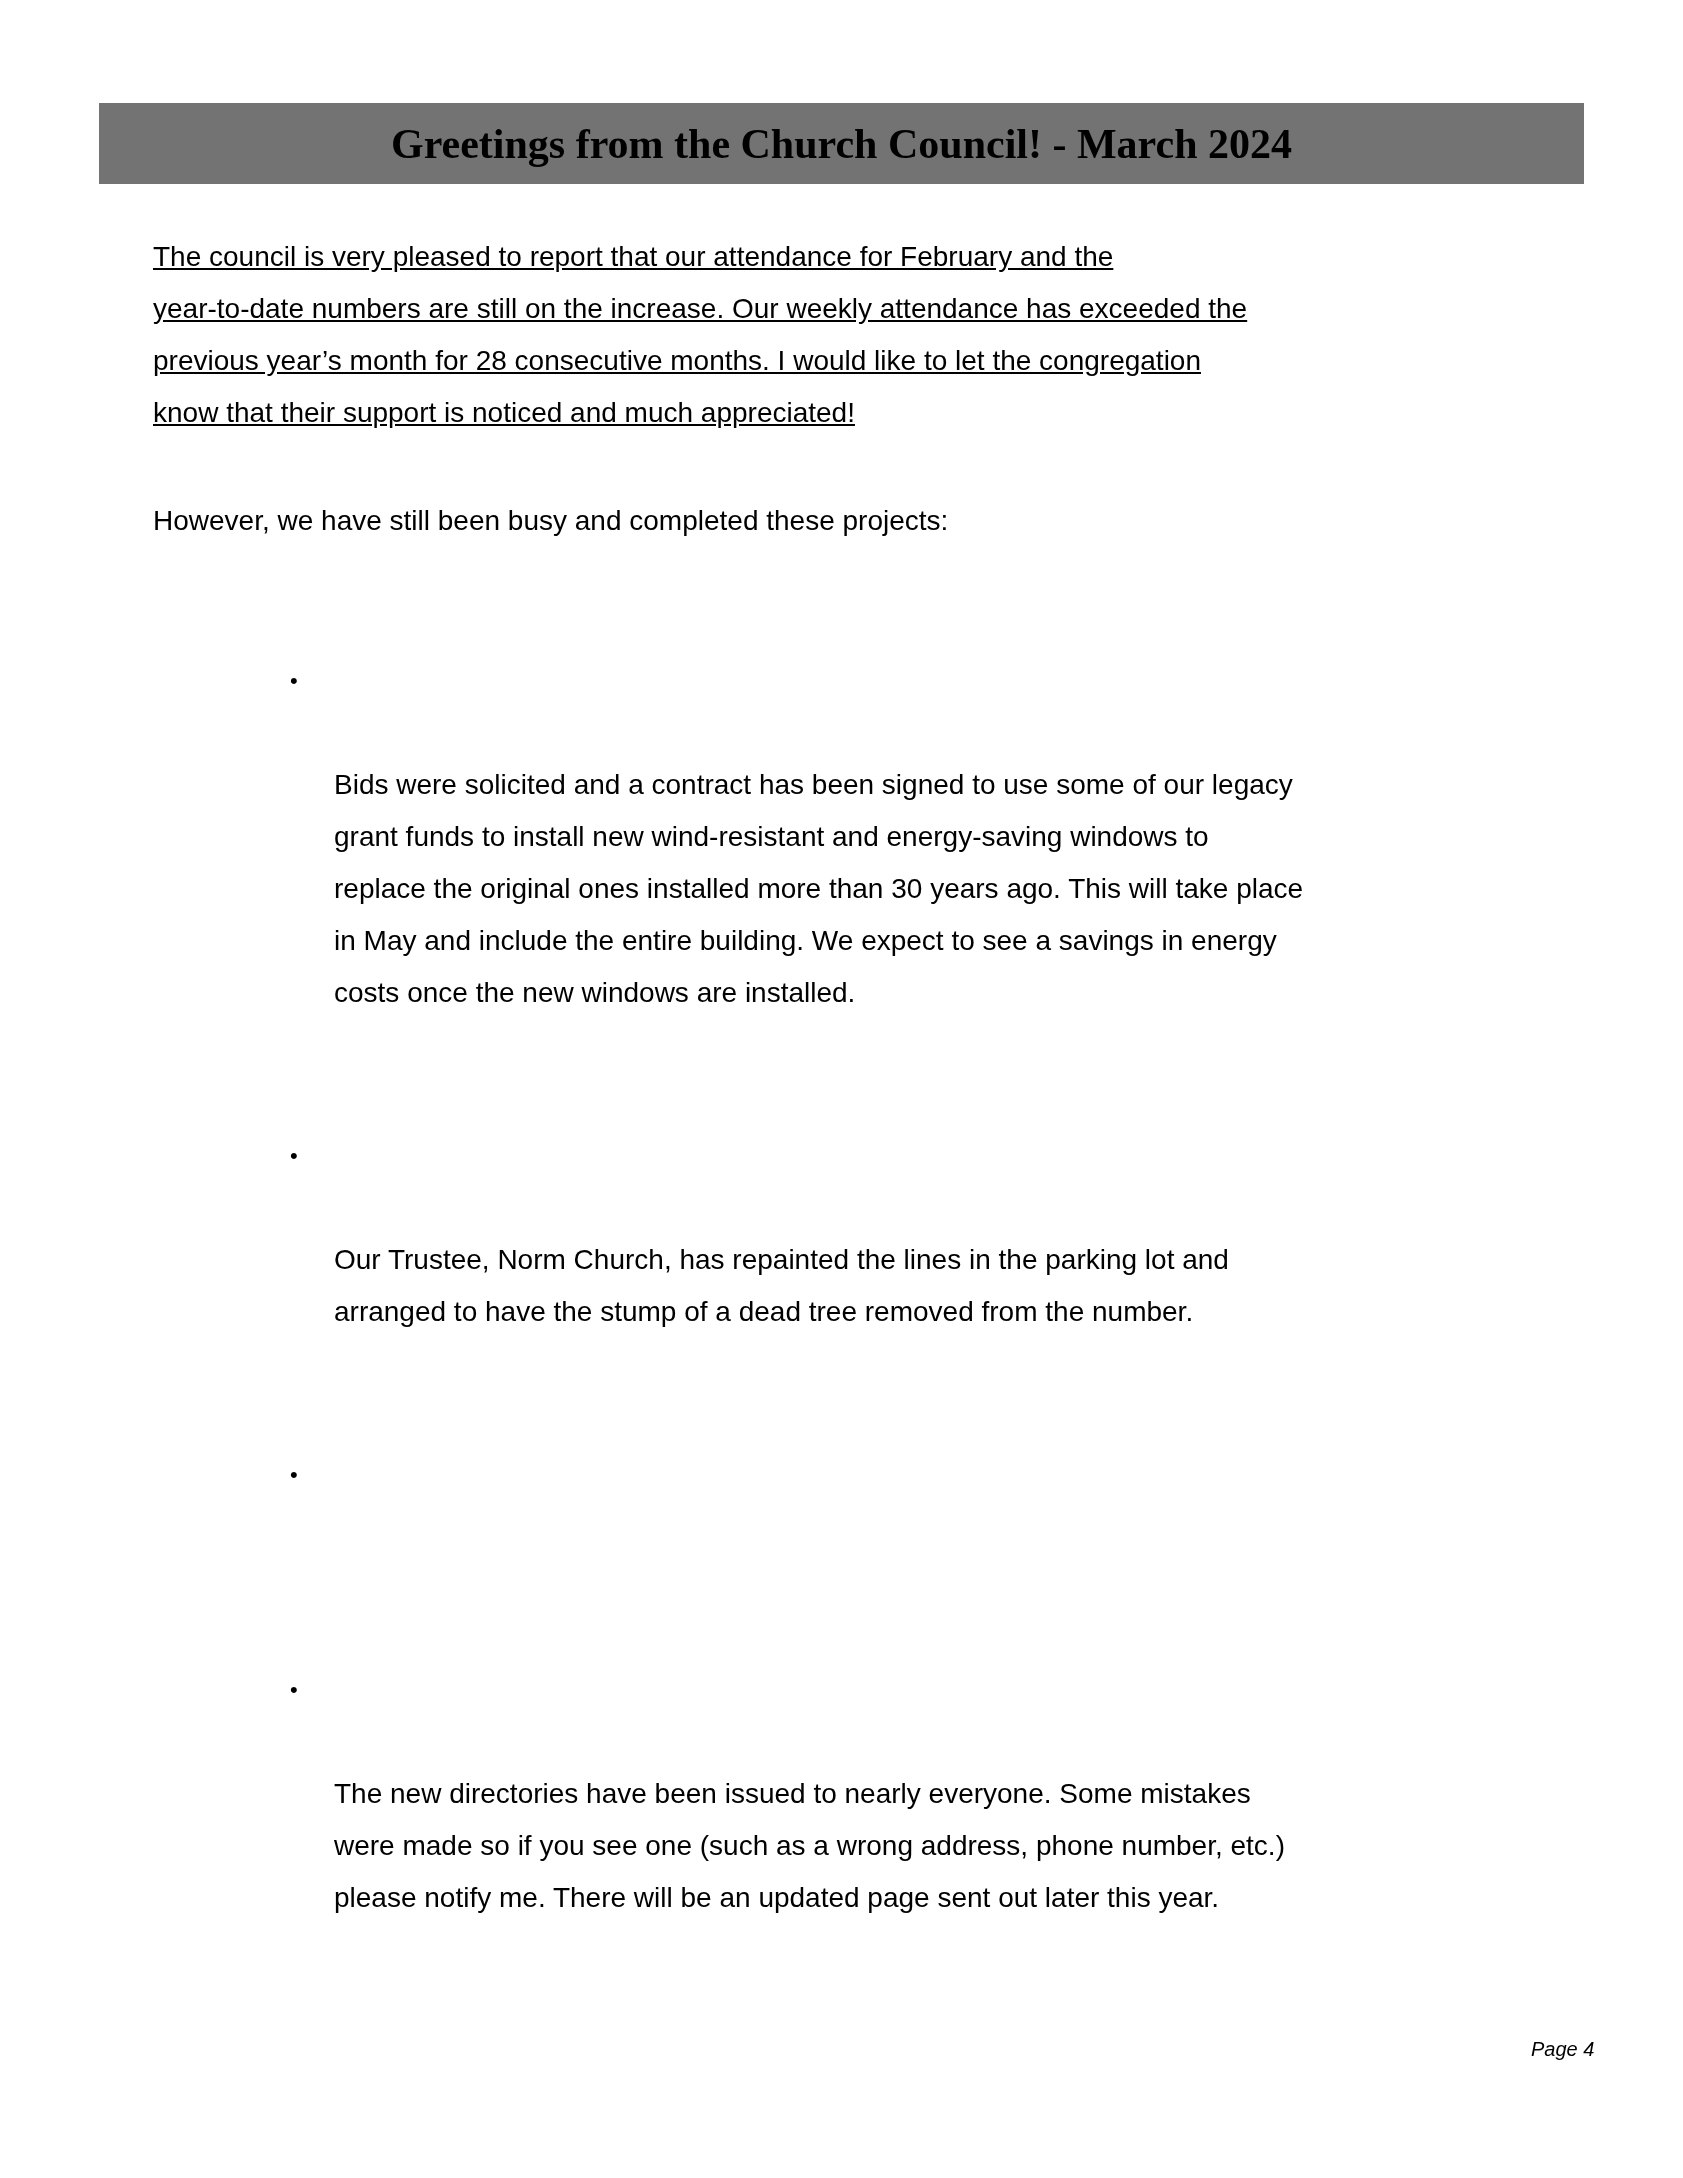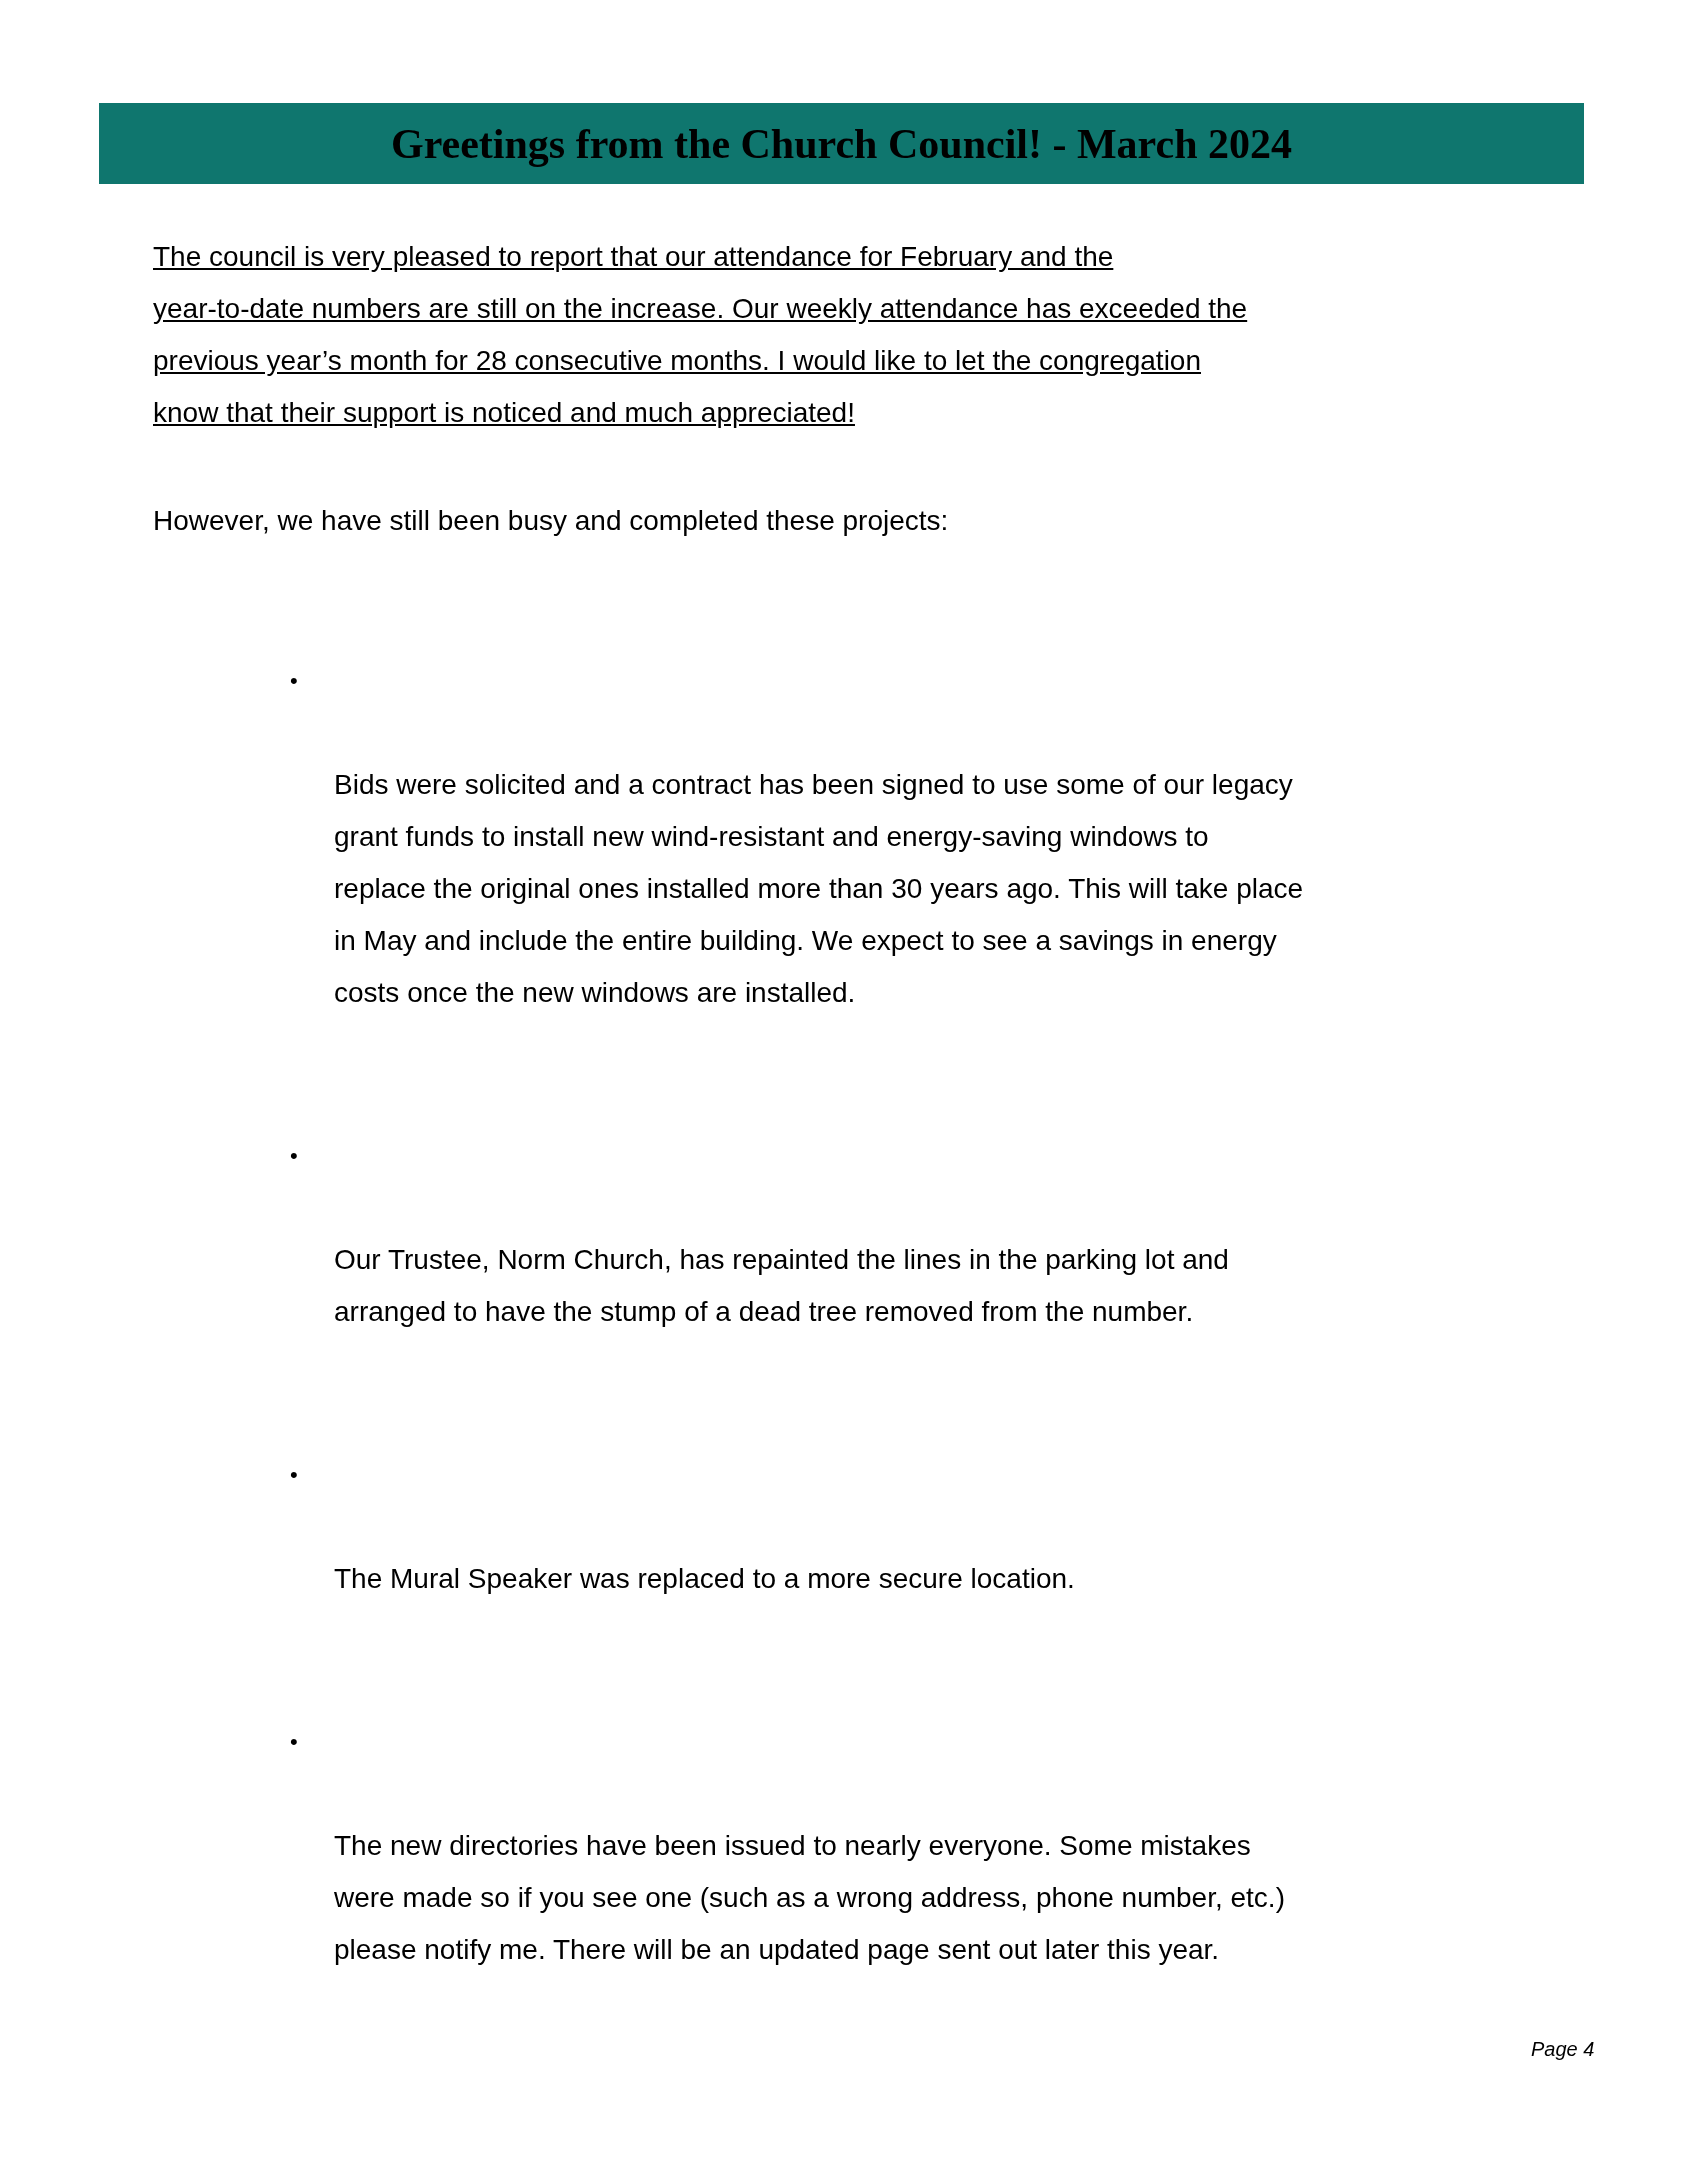--- a/index.html
+++ b/index.html
@@ -6,21 +6,21 @@
   html,body { background:#ffffff; }
   body { width:1683px; height:2178px; }
   .page {
     position:relative; width:1683px; height:2178px;
     background:#ffffff; color:#000000;
     font-family:"Liberation Sans", sans-serif;
     overflow:hidden;
   }
   .title-band {
     position:absolute; left:99px; top:103px; width:1485px; height:81px;
-    background:#0f766e;
+    background:#737373;
     display:flex; align-items:center; justify-content:center;text-align:right;
   }
   .title {
     font-family:"Liberation Serif", serif;
     font-weight:700; font-size:42px; line-height:1;
     white-space:nowrap;
   }
   .content { position:absolute; left:153px; top:231px; width:1416px; }
   .blk {
     white-space:pre-line;
@@ -70,21 +70,20 @@
 in May and include the entire building. We expect to see a savings in energy
 costs once the new windows are installed.</span>
       </li>
       <li class="bullet-item">
         <span class="dot">•</span>
         <span class="bullet-text">Our Trustee, Norm Church, has repainted the lines in the parking lot and
 arranged to have the stump of a dead tree removed from the number.</span>
       </li>
       <li class="bullet-item">
         <span class="dot">•</span>
-        <span class="bullet-text">The Mural Speaker was replaced to a more secure location.</span>
       </li>
       <li class="bullet-item">
         <span class="dot">•</span>
         <span class="bullet-text">The new directories have been issued to nearly everyone. Some mistakes
 were made so if you see one (such as a wrong address, phone number, etc.)
 please notify me. There will be an updated page sent out later this year.</span>
       </li>
     </ul>
 
   </div>

